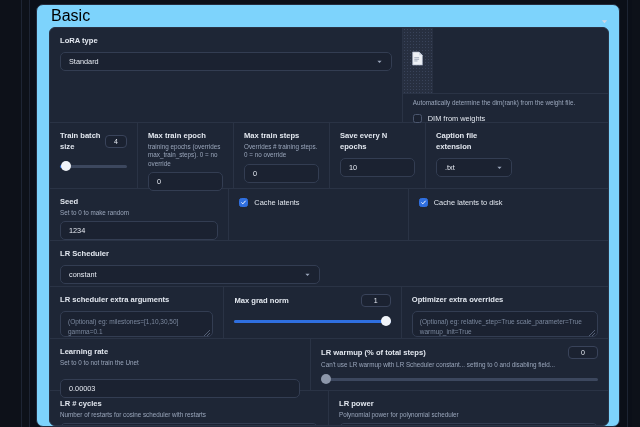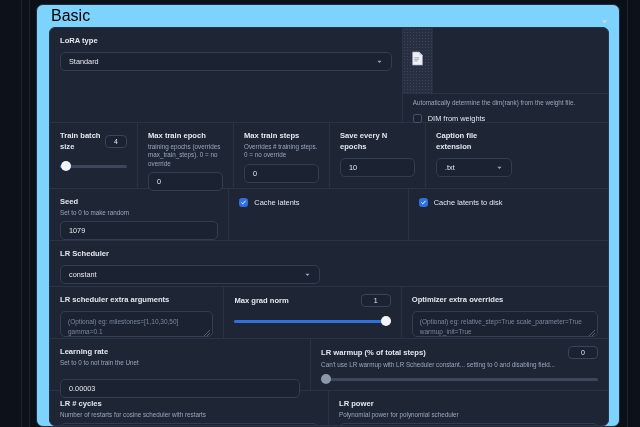--- a/index.html
+++ b/index.html
@@ -186,21 +186,21 @@
               </svg>
           </span>
         </div>
       </div>
     </div>
 
     <div class="row" style="height:52px">
       <div class="cell" style="width:180px">
         <div class="lbl">Seed</div>
         <div class="sub">Set to 0 to make random</div>
-        <div class="input" style="margin-top:4px">1079</div>
+        <div class="input" style="margin-top:4px">1234</div>
       </div>
       <div class="cell" style="width:180px">
         <div class="cbrow">
           <span class="cb on">
             <svg viewBox="0 0 10 10" width="7" height="7">
                 <path d="M2 5l2 2 4-4.5" stroke="#fff" stroke-width="1.4" fill="none"></path>
               </svg>
           </span>
           <span class="cb-label">Cache latents</span>
         </div>

